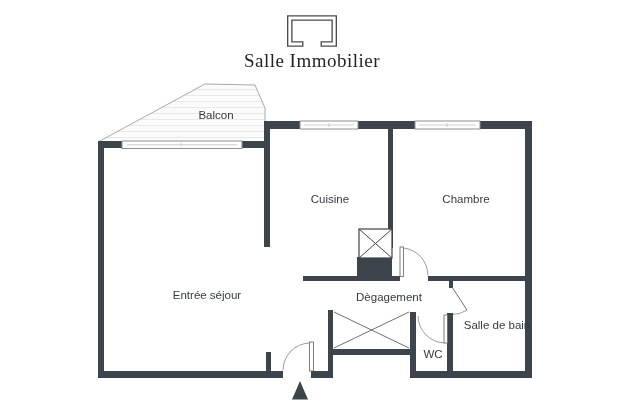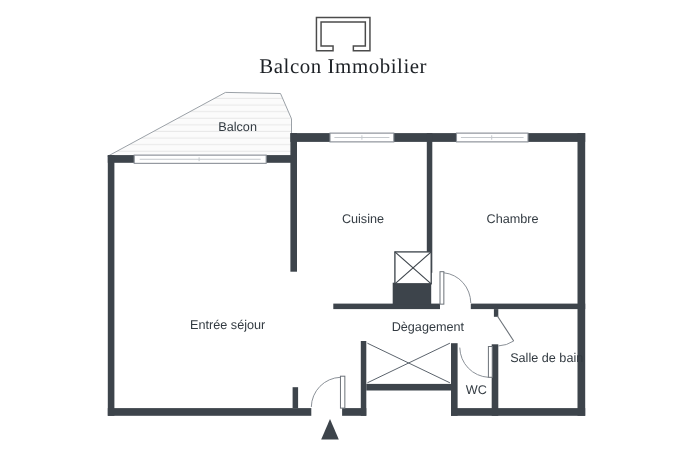--- a/index.html
+++ b/index.html
@@ -15,21 +15,21 @@
 <body>
 
 <div id="stage">
 
   
   <svg id="logo" width="52" height="38" viewBox="0 0 62 40">
     <path d="M2,2 H60 V38 H42 V33 H55 V7 H7 V33 H20 V38 H2 Z" fill="none" stroke="#4b4b4b" stroke-width="1.6"></path>
   </svg>
 
   
-  <div id="brand">Balcon Immobilier</div>
+  <div id="brand">Salle Immobilier</div>
 
   
   <svg width="624" height="416" viewBox="0 0 624 416">
 
     <defs>
       <pattern id="balconyHatch" width="10" height="6" patternUnits="userSpaceOnUse">
         <rect width="10" height="6" fill="#fbfbfb"></rect>
         <line x1="0" y1="5.5" x2="10" y2="5.5" stroke="#e9e9e9" stroke-width="1"></line>
       </pattern>
     </defs>

